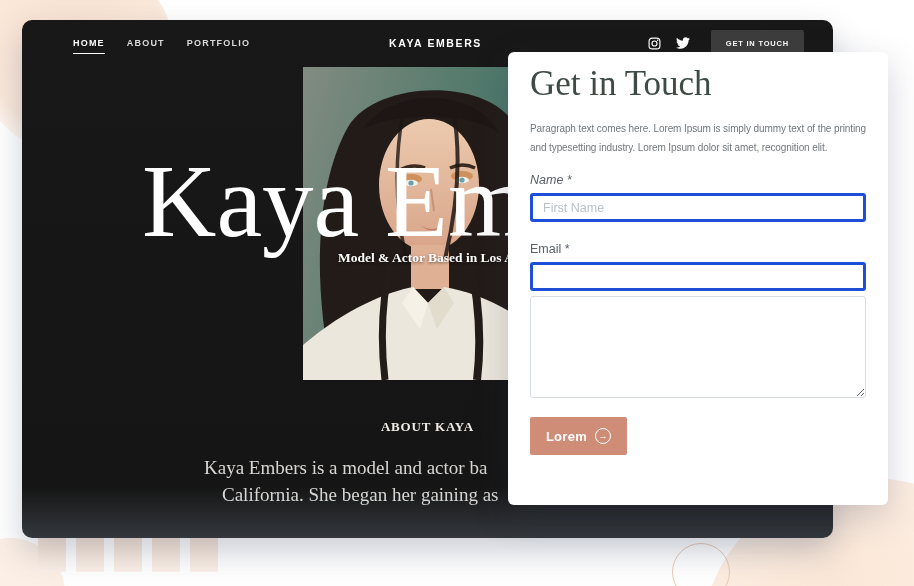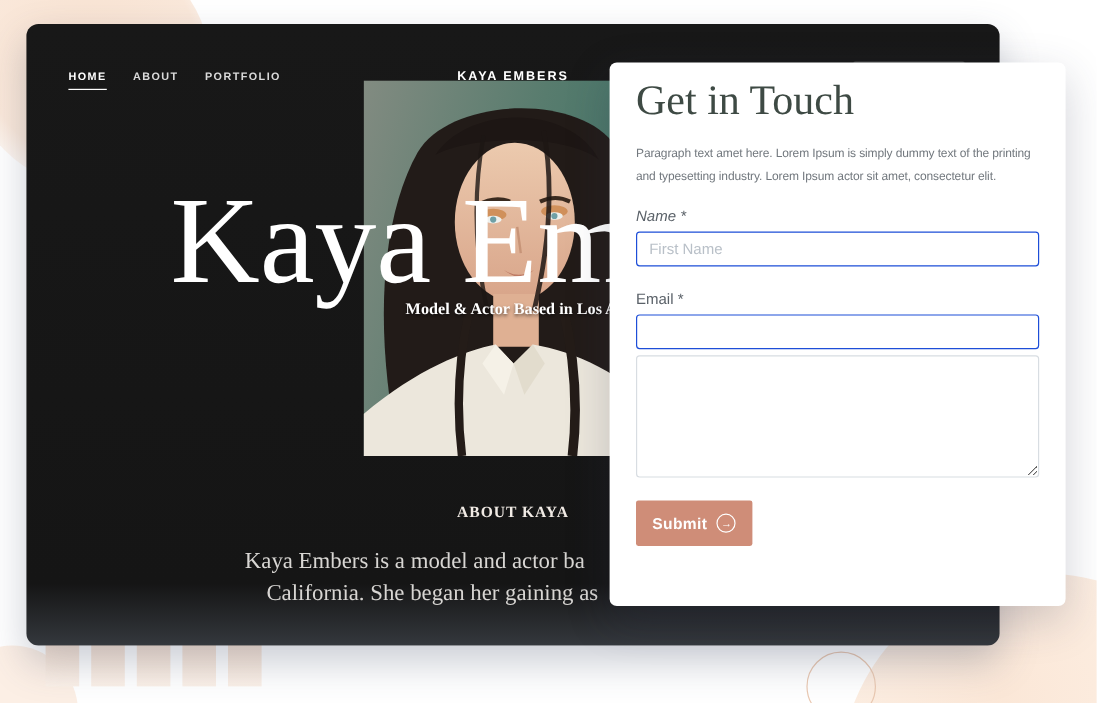--- a/index.html
+++ b/index.html
@@ -16,21 +16,21 @@
     border:1px solid #eac9b2;background:transparent;}
   .circle-corner{left:-45px;top:538px;width:110px;height:110px;border-radius:50%;background:#fcefe5;}
   .bars{left:38px;top:528px;display:flex;gap:10px;}
   .bar{width:28px;height:44px;background:linear-gradient(180deg,#f6dfce,#fbf1e9);}
 
   
   .site{position:absolute;left:22px;top:20px;width:811px;height:518px;border-radius:10px;
     background:linear-gradient(180deg,#181818 0%,#151515 90%,#34383d 100%);
     box-shadow:0 14px 32px rgba(70,78,105,.28);z-index:1;overflow:hidden;}
 
-  .nav{position:absolute;top:0;left:0;right:0;height:46px;margin-top:21px;}
+  .nav{position:absolute;top:0;left:16px;right:0;height:46px;}
   .nav-links{position:absolute;left:35px;top:0;height:46px;display:flex;align-items:center;gap:22px;}
   .nav-link{position:relative;font-size:9px;font-weight:700;letter-spacing:1.2px;color:#dadada;cursor:pointer;}
   .nav-link.active{color:#fff;}
   .nav-link.active::after{content:"";position:absolute;left:0;right:0;bottom:-6px;height:1.5px;background:#fff;}
   .brand{position:absolute;left:50%;top:0;height:46px;transform:translateX(-50%);
     display:flex;align-items:center;font-size:10.5px;font-weight:700;letter-spacing:1.6px;color:#fff;}
   .nav-right{position:absolute;right:29px;top:0;height:46px;display:flex;align-items:center;gap:15px;}
   .soc{display:flex;align-items:center;cursor:pointer;}
   .cta{margin-left:6px;height:27px;padding:0 15px;background:#3d3d3d;border:none;border-radius:2px;
     color:#fff;font-size:7.5px;font-weight:700;letter-spacing:.8px;font-family:inherit;
@@ -53,21 +53,21 @@
   
   .modal{position:absolute;left:508px;top:52px;width:380px;height:453px;background:#fff;
     border-radius:6px;box-shadow:0 12px 36px rgba(50,55,80,.22);z-index:2;
     padding:0 22px;box-sizing:border-box;overflow:hidden;}
   .m-title{margin:12px 0 0;font-family:"Liberation Serif",serif;font-size:35px;font-weight:400;color:#3e4a44;}
   .m-desc{margin-top:15px;}
   .m-desc-line{font-size:10px;letter-spacing:-.1px;color:#72787e;line-height:19px;white-space:nowrap;}
   .f-label{margin-top:20px;font-size:12.5px;color:#5a6168;}
   .f-label.first{margin-top:16px;font-style:italic;}
   .row{display:flex;gap:8px;margin-top:6px;}
-  .inp{height:29px;border:1px solid #1d4ed8;border-radius:3px;font-size:12.5px;color:#444;
+  .inp{height:29px;border:3px solid #1d4ed8;border-radius:3px;font-size:12.5px;color:#444;
     padding:0 10px;box-sizing:border-box;font-family:inherit;outline:none;width:100%;background:#fff;}
   .row .inp{flex:1;min-width:0;}
   .inp::placeholder,.ta::placeholder{color:#b9c0c8;}
   .ta{display:block;margin-top:5px;width:100%;height:102px;border:1px solid #d8dde2;border-radius:3px;
     box-sizing:border-box;font-family:inherit;font-size:12.5px;color:#444;padding:8px 10px;
     outline:none;resize:both;background:#fff;}
   .submit{margin-top:19px;width:97px;height:38px;background:#cf8d78;border:none;border-radius:2px;
     color:#fff;font-weight:700;font-size:13px;letter-spacing:.3px;font-family:inherit;
     display:flex;align-items:center;justify-content:center;gap:8px;cursor:pointer;}
   .arrow-circle{width:14px;height:14px;border:1.2px solid #fff;border-radius:50%;
@@ -156,35 +156,35 @@
     <div class="hero-sub">Model &amp; Actor Based in Los Angeles</div>
 
     <div class="about-heading">ABOUT KAYA</div>
     <div class="about-line l1">Kaya Embers is a model and actor ba</div>
     <div class="about-line l2">California. She began her gaining as</div>
   </div>
 
   <div class="modal">
     <div class="m-title">Get in Touch</div>
     <div class="m-desc">
-      <div class="m-desc-line">Paragraph text amet here. Lorem Ipsum is simply dummy text of the printing</div>
-      <div class="m-desc-line">and typesetting industry. Lorem Ipsum actor sit amet, consectetur elit.</div>
+      <div class="m-desc-line">Paragraph text comes here. Lorem Ipsum is simply dummy text of the printing</div>
+      <div class="m-desc-line">and typesetting industry. Lorem Ipsum dolor sit amet, recognition elit.</div>
     </div>
 
     <div class="f-label first">Name *</div>
     <div class="row">
       <input class="inp" type="text" placeholder="First Name" style="">
     </div>
 
     <div class="f-label">Email *</div>
     <div class="row">
       <input class="inp" type="text" value="" style="">
     </div>
 
     <textarea class="ta" style=""></textarea>
 
     <button class="submit">
-      <span>Submit</span>
+      <span>Lorem</span>
       <span class="arrow-circle">→</span>
     </button>
   </div>
 
 </div>
 
 </body></html>

